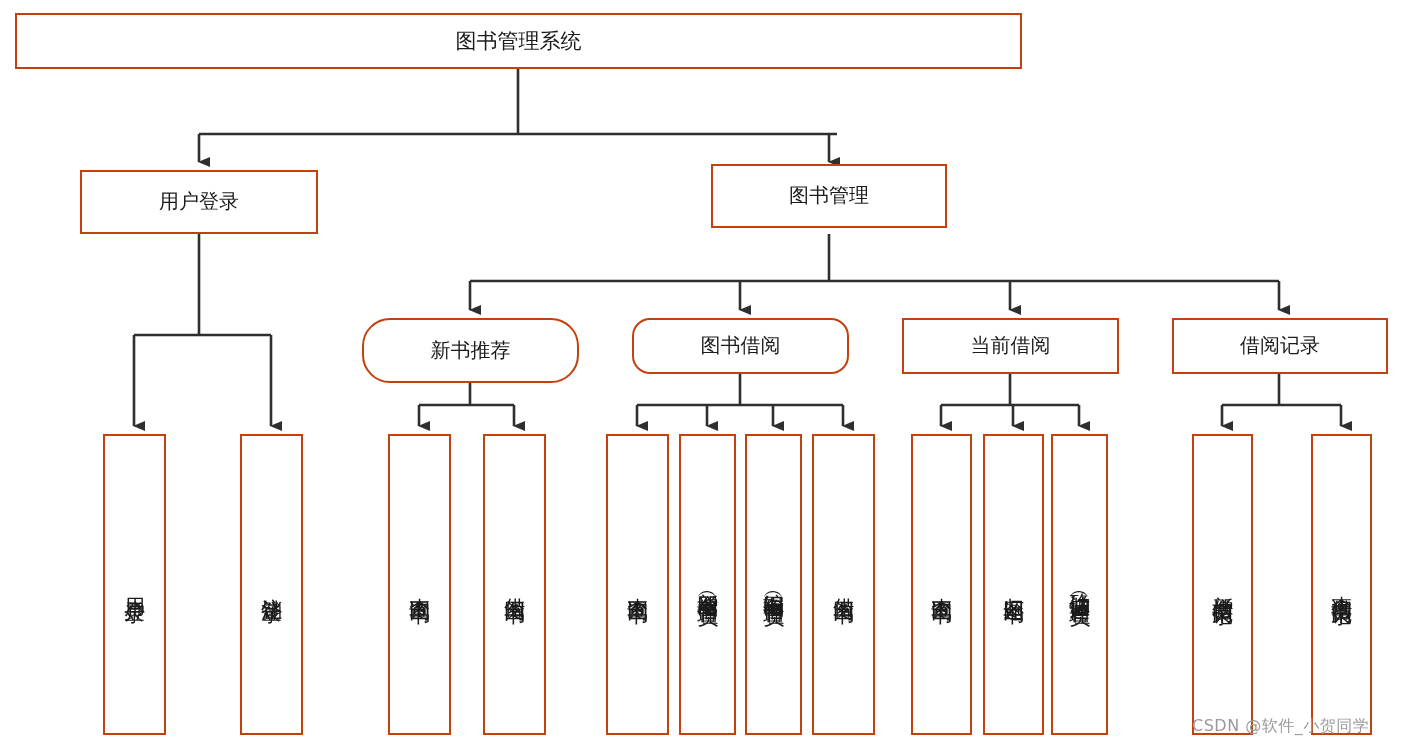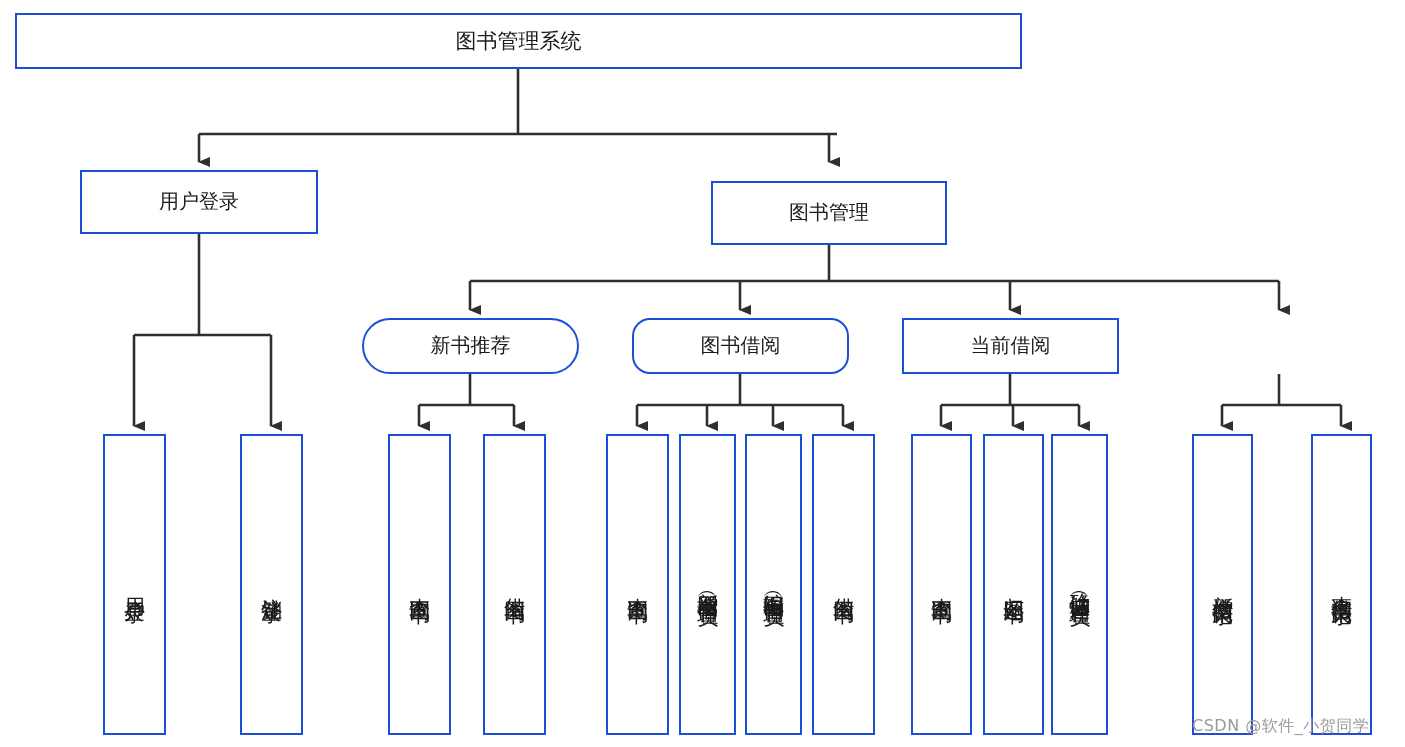--- a/index.html
+++ b/index.html
@@ -19,21 +19,21 @@
     position: absolute;
     left: 0;
     top: 0;
     width: 1405px;
     height: 747px;
     pointer-events: none;
   }
   .node {
     position: absolute;
     box-sizing: border-box;
-    border: 2px solid #1d4ed8;
+    border: 2px solid #c2410c;
     background: #ffffff;
     color: #1b1b1b;
     display: flex;
     align-items: center;
     justify-content: center;
     text-align: center;
     line-height: 1.08;
   }
   .node.level-root {
     font-size: 21px;
@@ -121,32 +121,35 @@
     </g>
   </svg>
 
   <div class="node level-root" style="left:15px; top:13px; width:1007px; height:56px;">
     <span class="label">图书管理系统</span>
   </div>
 
   <div class="node level-1" style="left:80px; top:170px; width:238px; height:64px;">
     <span class="label">用户登录</span>
   </div>
-  <div class="node level-1" style="left:711px; top:181px; width:236px; height:64px;">
+  <div class="node level-1" style="left:711px; top:164px; width:236px; height:64px;">
     <span class="label">图书管理</span>
   </div>
 
-  <div class="node level-2" style="left:362px; top:318px; width:217px; height:56px;border-radius:28px;">
+  <div class="node level-2" style="left:362px; top:318px; width:217px; height:65px;border-radius:28px;">
     <span class="label">新书推荐</span>
   </div>
   <div class="node level-2" style="left:632px; top:318px; width:217px; height:56px;border-radius:18px;">
     <span class="label">图书借阅</span>
   </div>
   <div class="node level-2" style="left:902px; top:318px; width:217px; height:56px;">
     <span class="label">当前借阅</span>
+  </div>
+  <div class="node level-2" style="left:1172px; top:318px; width:216px; height:56px;">
+    <span class="label">借阅记录</span>
   </div>
 
   <div class="node leaf" style="left:103px; top:434px; width:63px; height:301px;">
     <span class="label">用户登录</span>
   </div>
   <div class="node leaf" style="left:240px; top:434px; width:63px; height:301px;">
     <span class="label">注销登录</span>
   </div>
 
   <div class="node leaf" style="left:388px; top:434px; width:63px; height:301px;">

